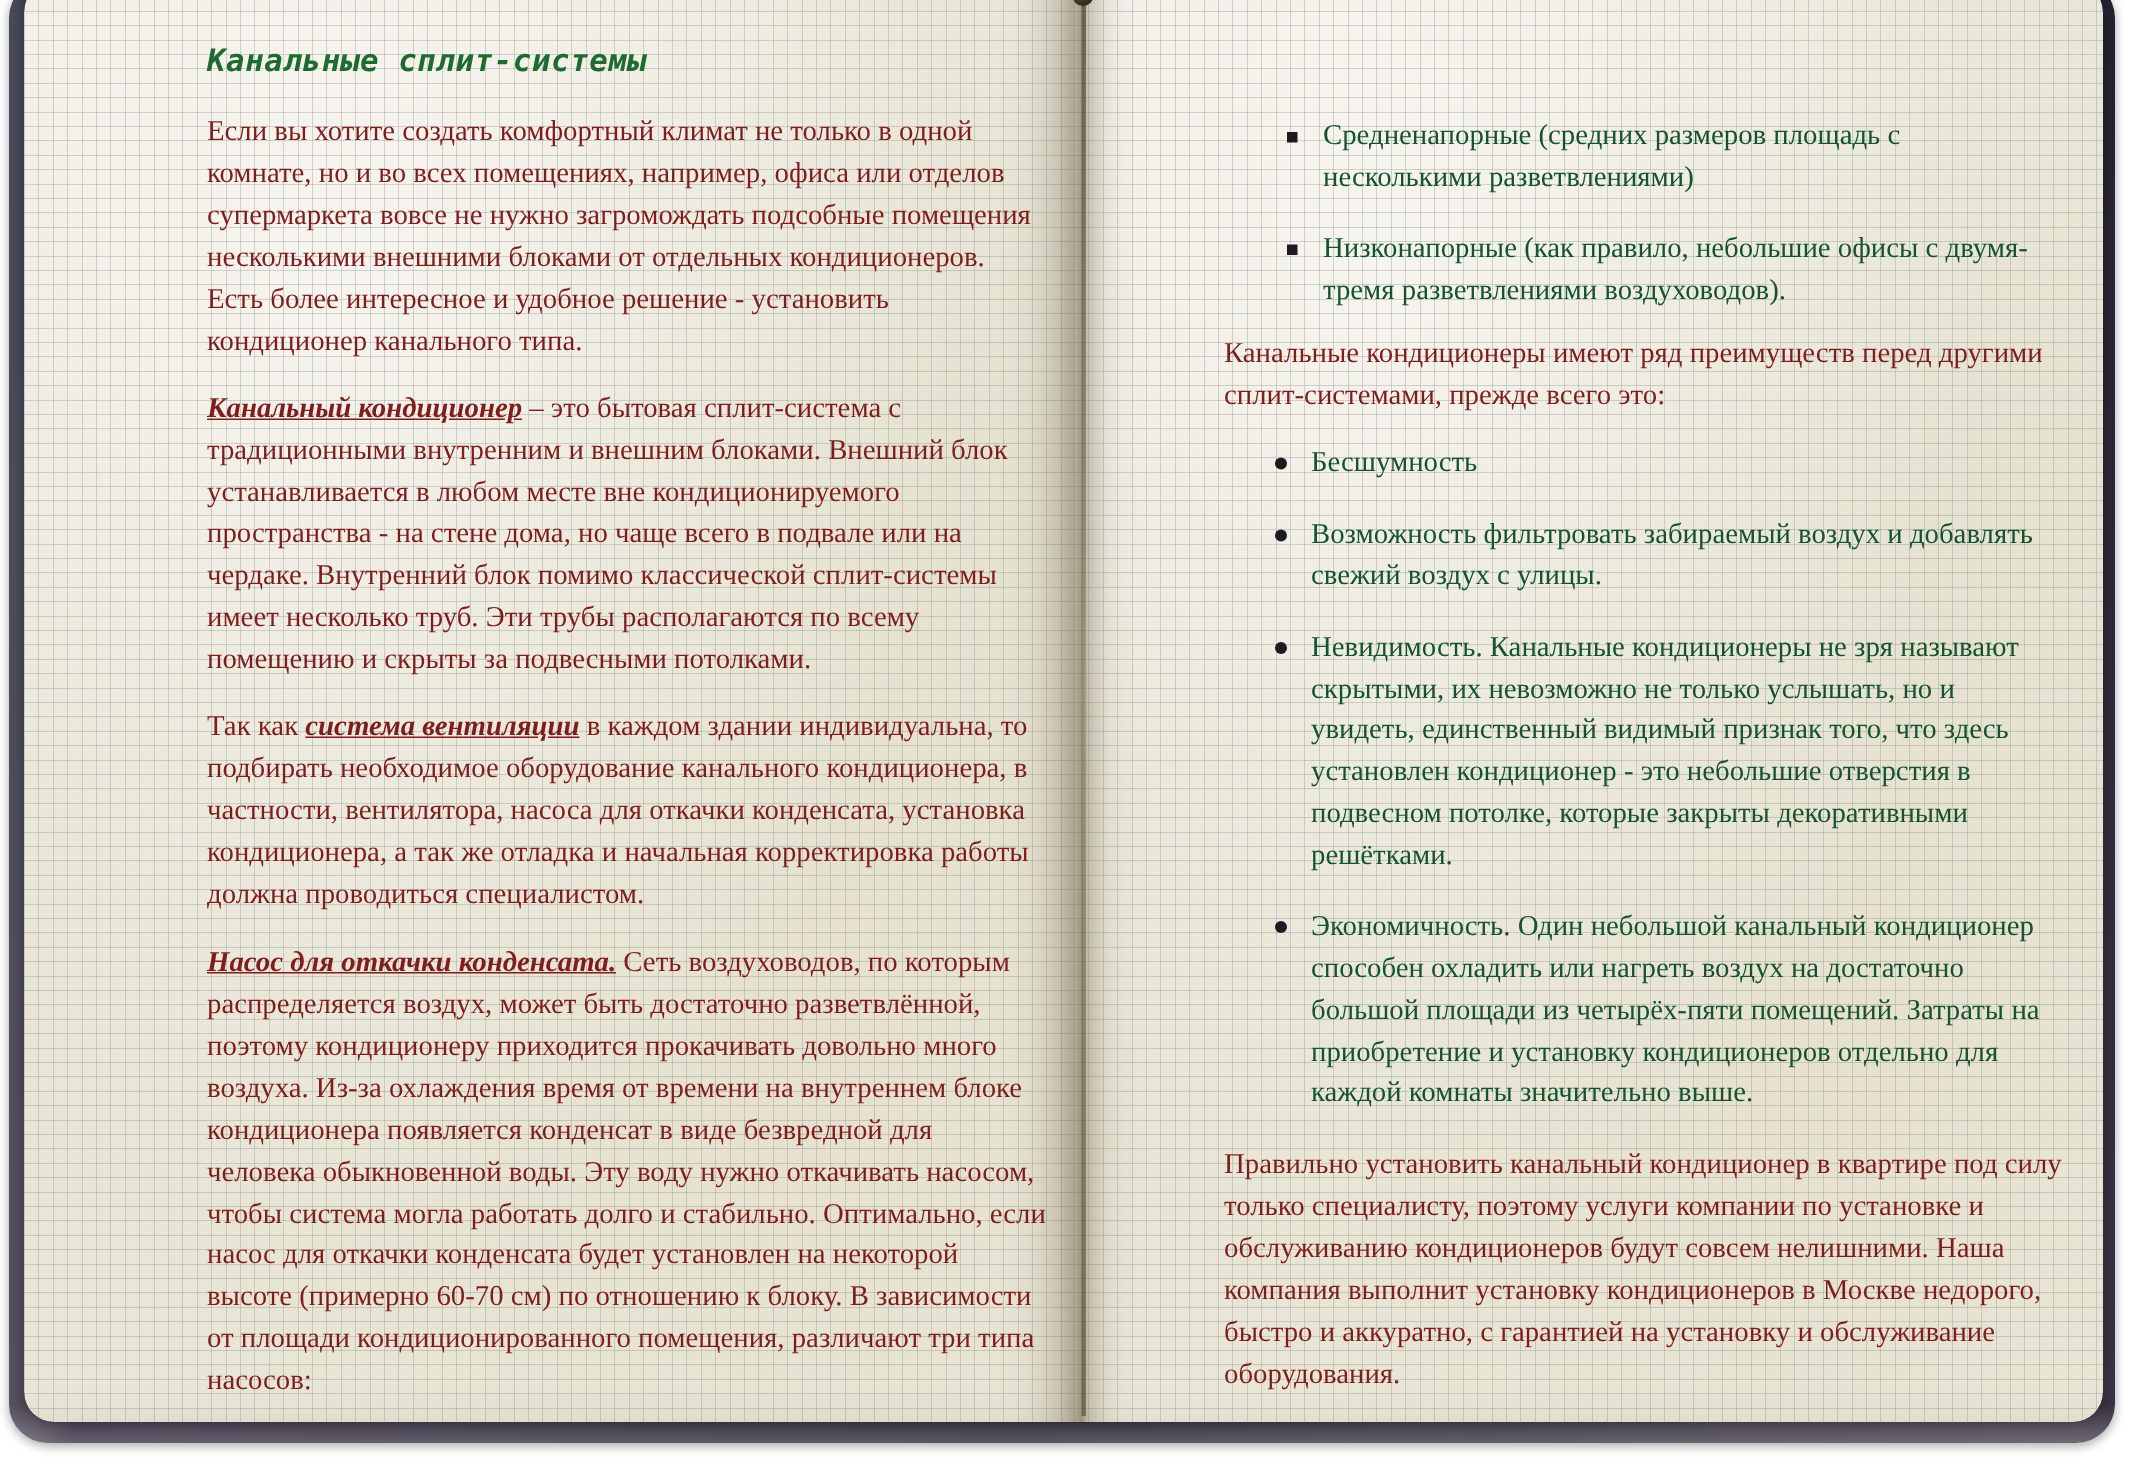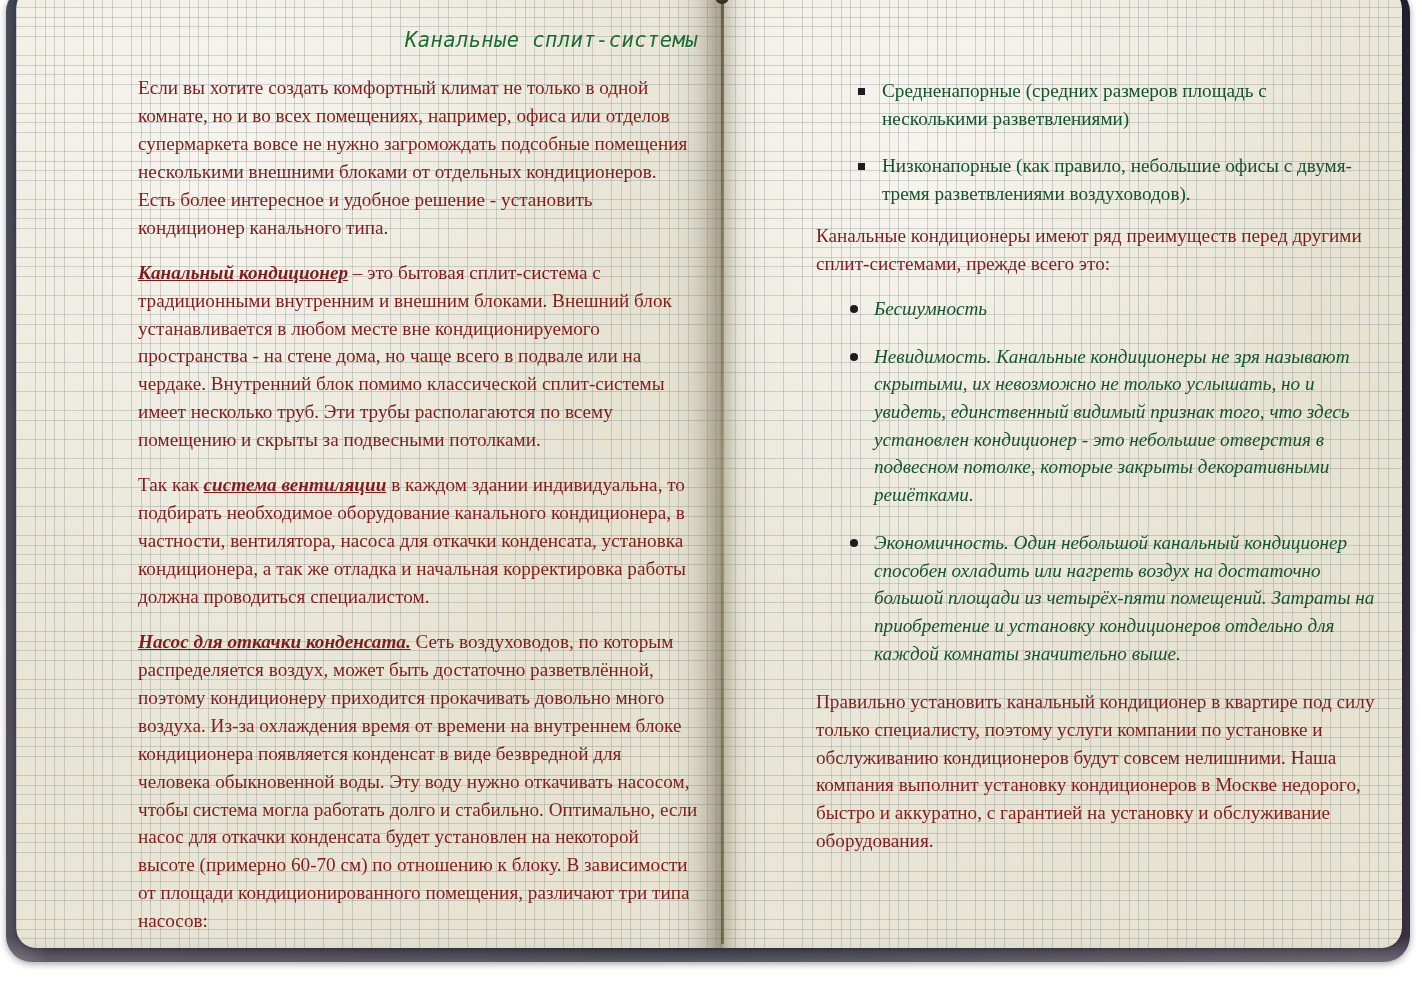--- a/index.html
+++ b/index.html
@@ -136,24 +136,24 @@
   .content-right {
     left: 800px;
     top: 85px;
     width: 560px;
   }
 
   .doc-title {
     color: #1d6b2e;
     font-family: "DejaVu Sans Mono", "Liberation Mono", monospace;
     font-style: italic;
-    font-weight: 400;
+    font-weight: 700;
     font-size: 20.5px;
     letter-spacing: 0.4px;
-    text-align: right;
+    text-align: left;
     margin: 0 0 22px 0;
     text-shadow: 0 0.5px 0 rgba(255,255,255,0.5);
   }
 
   p.para {
     margin: 0 0 17px 0;
     font-size: 19.2px;
     line-height: 1.455;
     text-align: left;
     color: #7f1d1d;
@@ -170,21 +170,21 @@
     font-style: italic;
     text-decoration: underline;
   }
 
   
   ul.blist {
     list-style: none;
     margin: 4px 0 14px 0;
     padding: 0 0 0 42px;
   }
-  ul.blist.rounded { padding-left: 34px; font-style: italic; }
+  ul.blist.rounded { padding-left: 34px; }
   ul.blist li {
     position: relative;
     font-size: 19.2px;
     line-height: 1.445;
     margin-bottom: 20px;
     padding-left: 24px;
     color: #14532d;
   }
   ul.blist li:last-child { margin-bottom: 0; }
 
@@ -257,20 +257,21 @@
 
       <ul class="blist squared">
         <li>Средненапорные (средних размеров площадь с несколькими разветвлениями)</li>
         <li>Низконапорные (как правило, небольшие офисы с двумя-тремя разветвлениями воздуховодов).</li>
       </ul>
 
       <p class="para">Канальные кондиционеры имеют ряд преимуществ перед другими сплит-системами, прежде всего это:</p>
 
       <ul class="blist rounded">
         <li>Бесшумность</li>
+        <li>Возможность фильтровать забираемый воздух и добавлять свежий воздух с улицы.</li>
         <li>Невидимость. Канальные кондиционеры не зря называют скрытыми, их невозможно не только услышать, но и увидеть, единственный видимый признак того, что здесь установлен кондиционер - это небольшие отверстия в подвесном потолке, которые закрыты декоративными решётками.</li>
         <li>Экономичность. Один небольшой канальный кондиционер способен охладить или нагреть воздух на достаточно большой площади из четырёх-пяти помещений. Затраты на приобретение и установку кондиционеров отдельно для каждой комнаты значительно выше.</li>
       </ul>
 
       <div class="spacer-sm"></div>
 
       <p class="para">Правильно установить канальный кондиционер в квартире под силу только специалисту, поэтому услуги компании по установке и обслуживанию кондиционеров  будут совсем нелишними. Наша компания выполнит установку кондиционеров в Москве недорого, быстро и аккуратно, с гарантией на установку и обслуживание оборудования.</p>
 
     </div>
 

